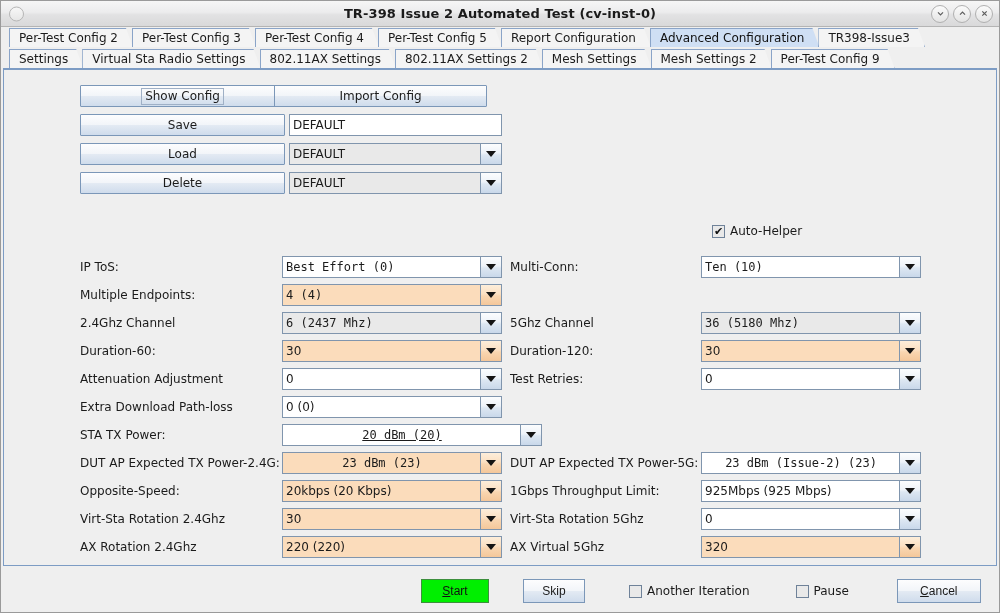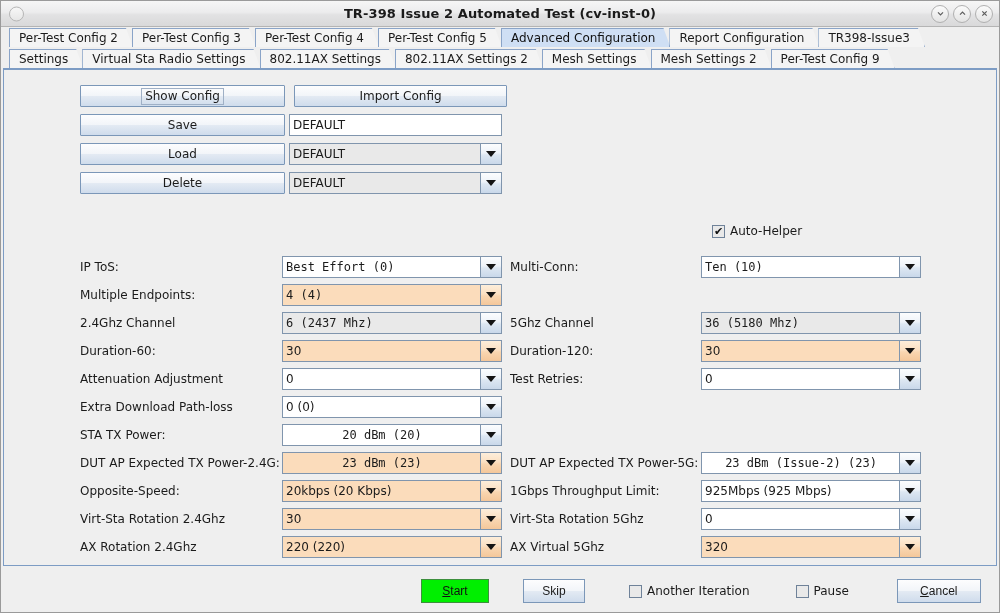--- a/index.html
+++ b/index.html
@@ -334,25 +334,25 @@
         </div>
         <div class="tab">
           <span>Per-Test Config 3</span>
         </div>
         <div class="tab">
           <span>Per-Test Config 4</span>
         </div>
         <div class="tab">
           <span>Per-Test Config 5</span>
         </div>
+        <div class="tab">
+          <span>Report Configuration</span>
+        </div>
         <div class="tab active">
           <span>Advanced Configuration</span>
-        </div>
-        <div class="tab">
-          <span>Report Configuration</span>
         </div>
         <div class="tab">
           <span>TR398-Issue3</span>
         </div>
       </div>
     <div class="tabrow row2" id="tabrow2">
         <div class="tab first">
           <span>Settings</span>
         </div>
         <div class="tab">
@@ -378,21 +378,21 @@
 
   <div class="panel">
 
     <div class="cfgblock">
 
       <div class="cfgrow" style="left:76px; top:15px;">
         <button class="btn" style="width:205px;">
           <span class="focusring">Show Config</span>
         </button>
       </div>
-      <div class="cfgrow" style="left:290px; top:15px;border-radius:6px;">
+      <div class="cfgrow" style="left:270px; top:15px;border-radius:6px;">
         <button class="btn" style="width:213px;">Import Config</button>
       </div>
 
       <div class="cfgrow" style="left:76px; top:44px;">
         <button class="btn" style="width:205px;">Save</button>
       </div>
       <div class="cfgrow" style="left:285px; top:44px;">
         <div class="plainfield" style="width:213px;">DEFAULT</div>
       </div>
 
@@ -476,21 +476,21 @@
         <div class="formfield" style="left: 278px; top: 326px; width: 220px;">
           <div class="field white" style="width: 220px;">
             <div class="val">0 (0)</div>
             <div class="arrowbtn">
               <span class="tri"></span>
             </div>
           </div>
         </div>
         <div class="formlabel" style="left: 76px; top: 354px;">STA TX Power:</div>
         <div class="formfield" style="left: 278px; top: 354px; width: 220px;">
-          <div class="field white" style="width: 220px;">
+          <div class="field white" style="width: 260px; text-decoration: underline;">
             <div class="val mono center">20 dBm  (20)</div>
             <div class="arrowbtn">
               <span class="tri"></span>
             </div>
           </div>
         </div>
         <div class="formlabel" style="left: 76px; top: 382px;">DUT AP Expected TX Power-2.4G:</div>
         <div class="formfield" style="left: 278px; top: 382px; width: 220px;">
           <div class="field peach" style="width: 220px;">
             <div class="val mono center">23 dBm  (23)</div>

